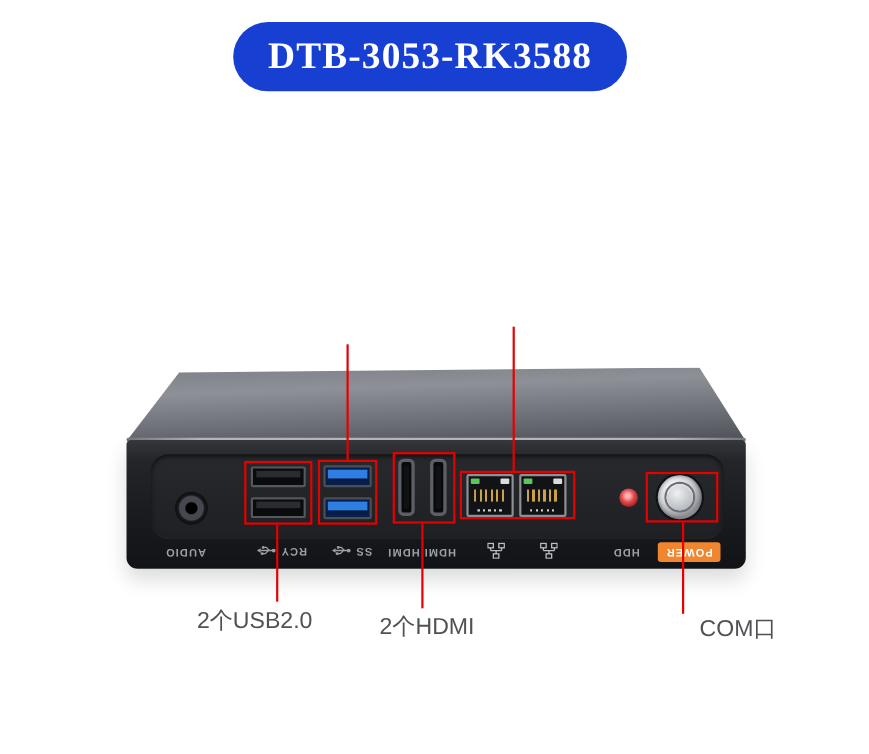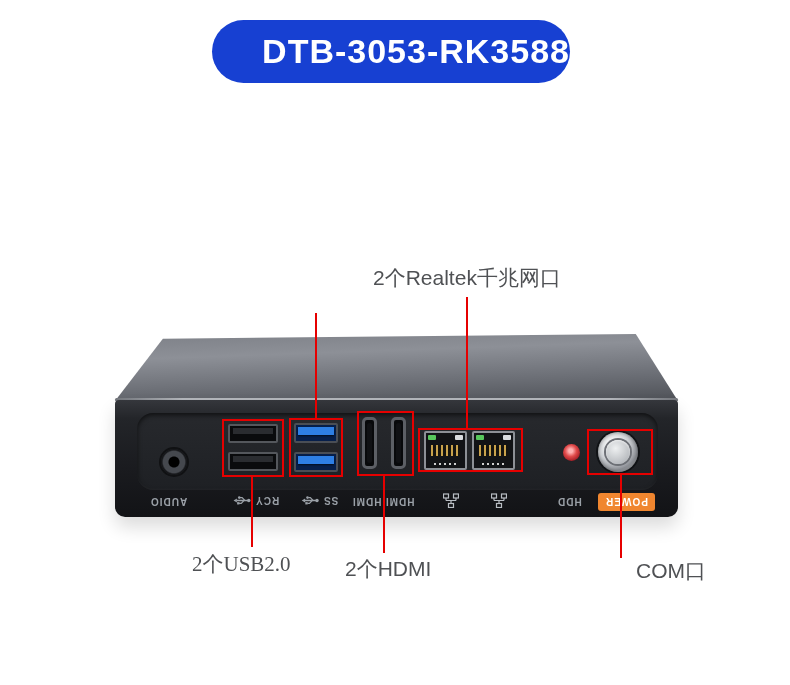--- a/index.html
+++ b/index.html
@@ -1,22 +1,22 @@
 <!DOCTYPE html>
 <html><head>
 <meta charset="utf-8">
 <style>
   html,body{margin:0;padding:0;background:#ffffff;}
   .stage{position:relative;width:790px;height:685px;background:#ffffff;overflow:hidden;
          font-family:"Liberation Sans",sans-serif;}
 
   
   .model-badge{position:absolute;left:212px;top:20px;width:358px;height:63px;border-radius:32px;
-    background:#1740d2;color:#ffffff;display:flex;align-items:center;justify-content:flex-end;
-    font-size:34px;font-weight:700;letter-spacing:1px;}
+    background:#1740d2;color:#ffffff;display:flex;align-items:center;justify-content:center;
+    font-size:34px;font-weight:700;letter-spacing:1px;font-family:Liberation Serif, serif;}
 
   
   .device-top{position:absolute;left:115px;top:334px;width:563px;height:67px;
     clip-path:polygon(8.5% 7%,92.5% 0%,100% 100%,0% 100%);
     background:linear-gradient(178deg,#7d8087 0%,#8d9097 30%,#6b6e75 68%,#4e5157 100%);}
   .device-edge{position:absolute;left:115px;top:398px;width:563px;height:3px;border-radius:2px;
     background:linear-gradient(90deg,#74777d,#b4b7bc 12%,#b4b7bc 88%,#74777d);}
   .device-front{position:absolute;left:115px;top:400px;width:563px;height:117px;
     border-radius:4px 4px 10px 10px;
     background:linear-gradient(180deg,#35373c 0%,#232529 16%,#1a1b1f 58%,#121316 100%);
@@ -189,18 +189,17 @@
   <div class="ann-box" style="left:357px;top:411px;width:57px;height:65px;"></div>
   <div class="ann-box" style="left:418px;top:428px;width:105px;height:44px;"></div>
   <div class="ann-box" style="left:587px;top:429px;width:66px;height:46px;"></div>
 
   <div class="ann-line" style="left:315px;top:313px;height:106px;"></div>
   <div class="ann-line" style="left:466px;top:297px;height:132px;"></div>
   <div class="ann-line" style="left:251px;top:477px;height:70px;"></div>
   <div class="ann-line" style="left:383px;top:476px;height:77px;"></div>
   <div class="ann-line" style="left:620px;top:475px;height:83px;"></div>
 
-  <div class="ann-text" style="left:373px;top:264px;">2个Realtek千兆网口</div>
-  <div class="ann-text" style="left:192px;top:550px;font-family:Liberation Serif, serif;">2个USB2.0</div>
+  <div class="ann-text" style="left:179px;top:550px;">2个USB2.0</div>
   <div class="ann-text" style="left:345px;top:555px;">2个HDMI</div>
   <div class="ann-text" style="left:636px;top:557px;">COM口</div>
 
 </div>
 
 </body></html>

